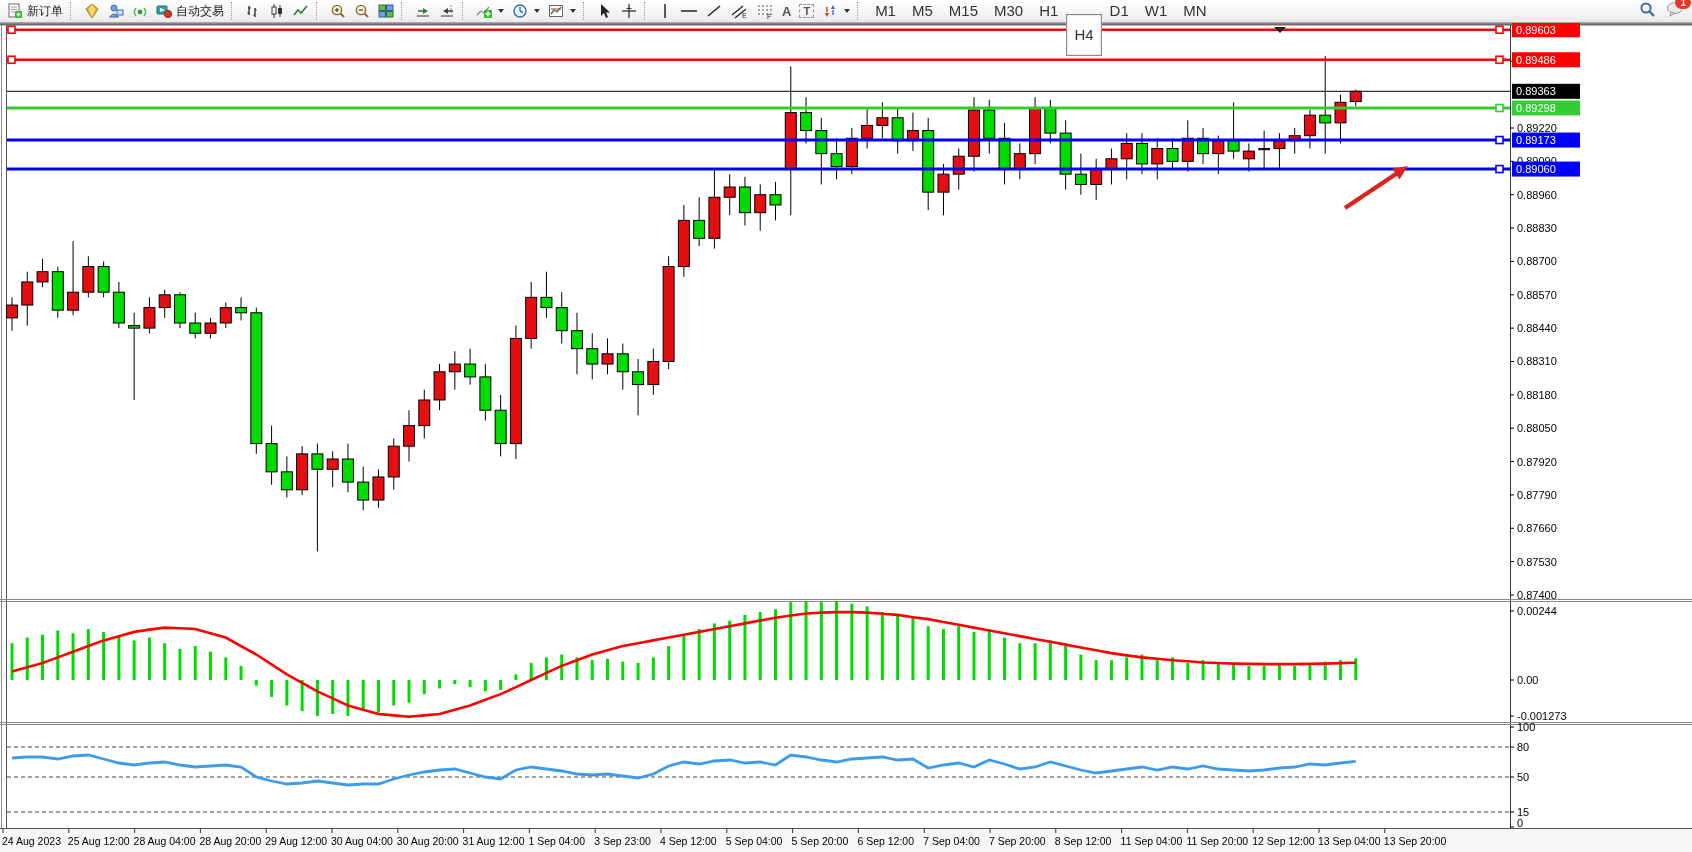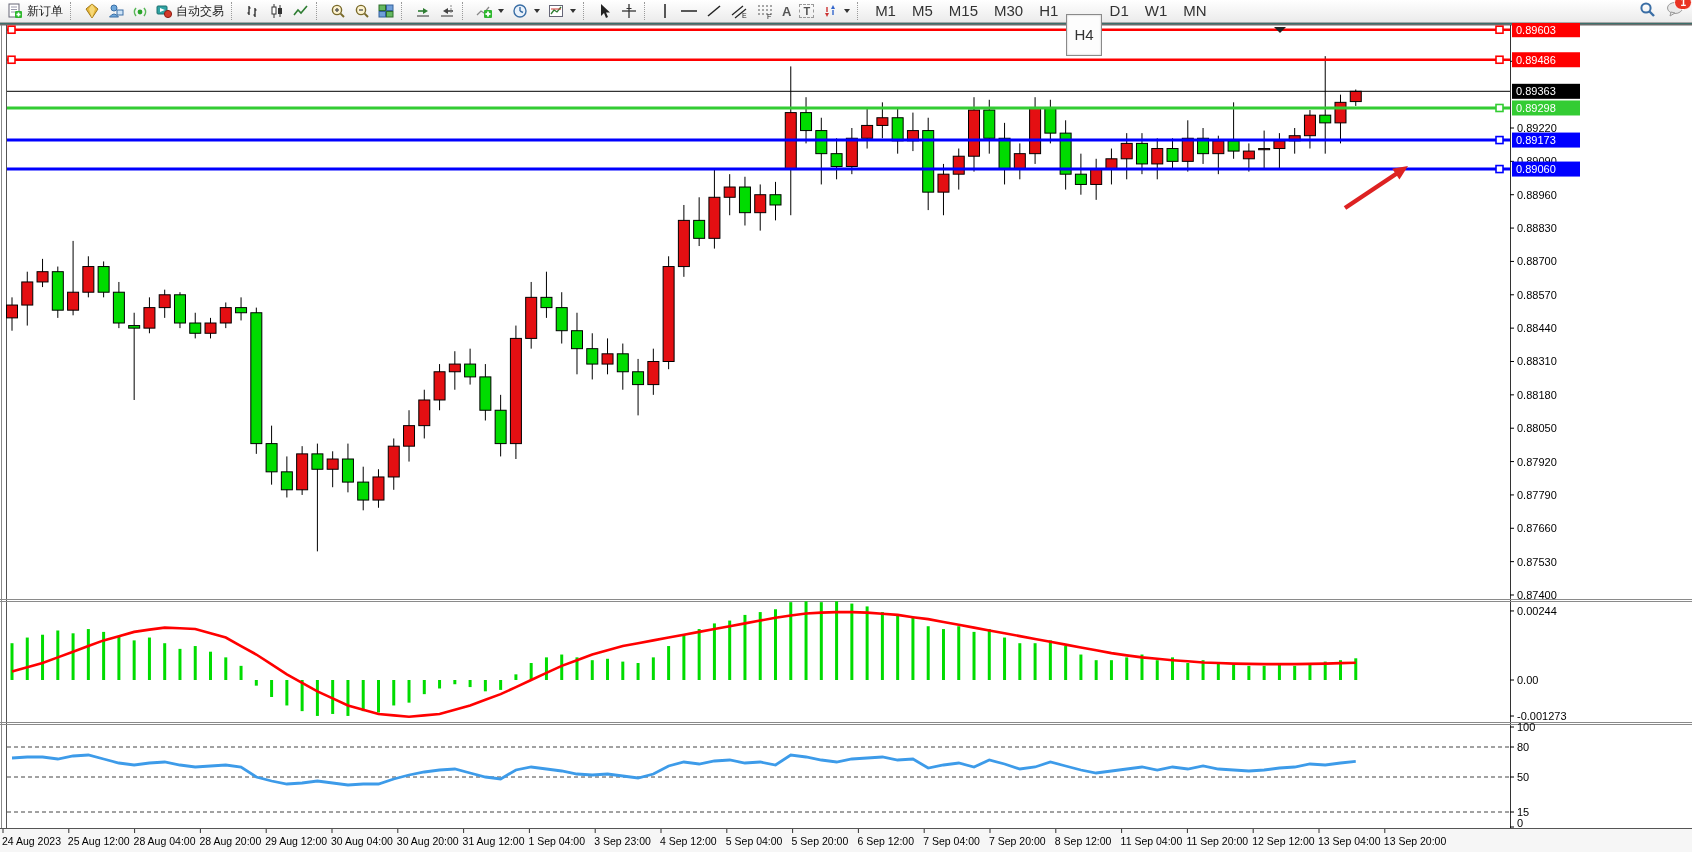--- a/index.html
+++ b/index.html
@@ -1,16 +1,16 @@
 <!DOCTYPE html>
 <html><head>
 <meta charset="utf-8">
 <style>
   html,body{margin:0;padding:0;background:#d4d0c8;}
-  .stage{position:relative;width:1692px;height:852px;background:#0f766e;overflow:hidden;
+  .stage{position:relative;width:1692px;height:852px;background:#a3a3a3;overflow:hidden;
          font-family:"Liberation Sans","DejaVu Sans",sans-serif;}
   
   .toolbar{position:absolute;left:0;top:0;width:1692px;height:23px;z-index:5;
            background:linear-gradient(#ffffff,#ebebeb);border-bottom:1px solid #a8a8a8;
            display:flex;align-items:center;padding-left:3px;box-sizing:border-box;}
   .tb-sep{width:5px;height:18px;border-left:1px dotted #9a9a9a;margin:0 4px 0 3px;}
   .tb-btn{height:21px;display:flex;align-items:center;justify-content:center;gap:4px;
           padding:0 4px;font-size:12px;color:#1a1a1a;white-space:nowrap;}
   .tb-btn svg{display:block;}
   .caret{width:0;height:0;border-left:3px solid transparent;border-right:3px solid transparent;

